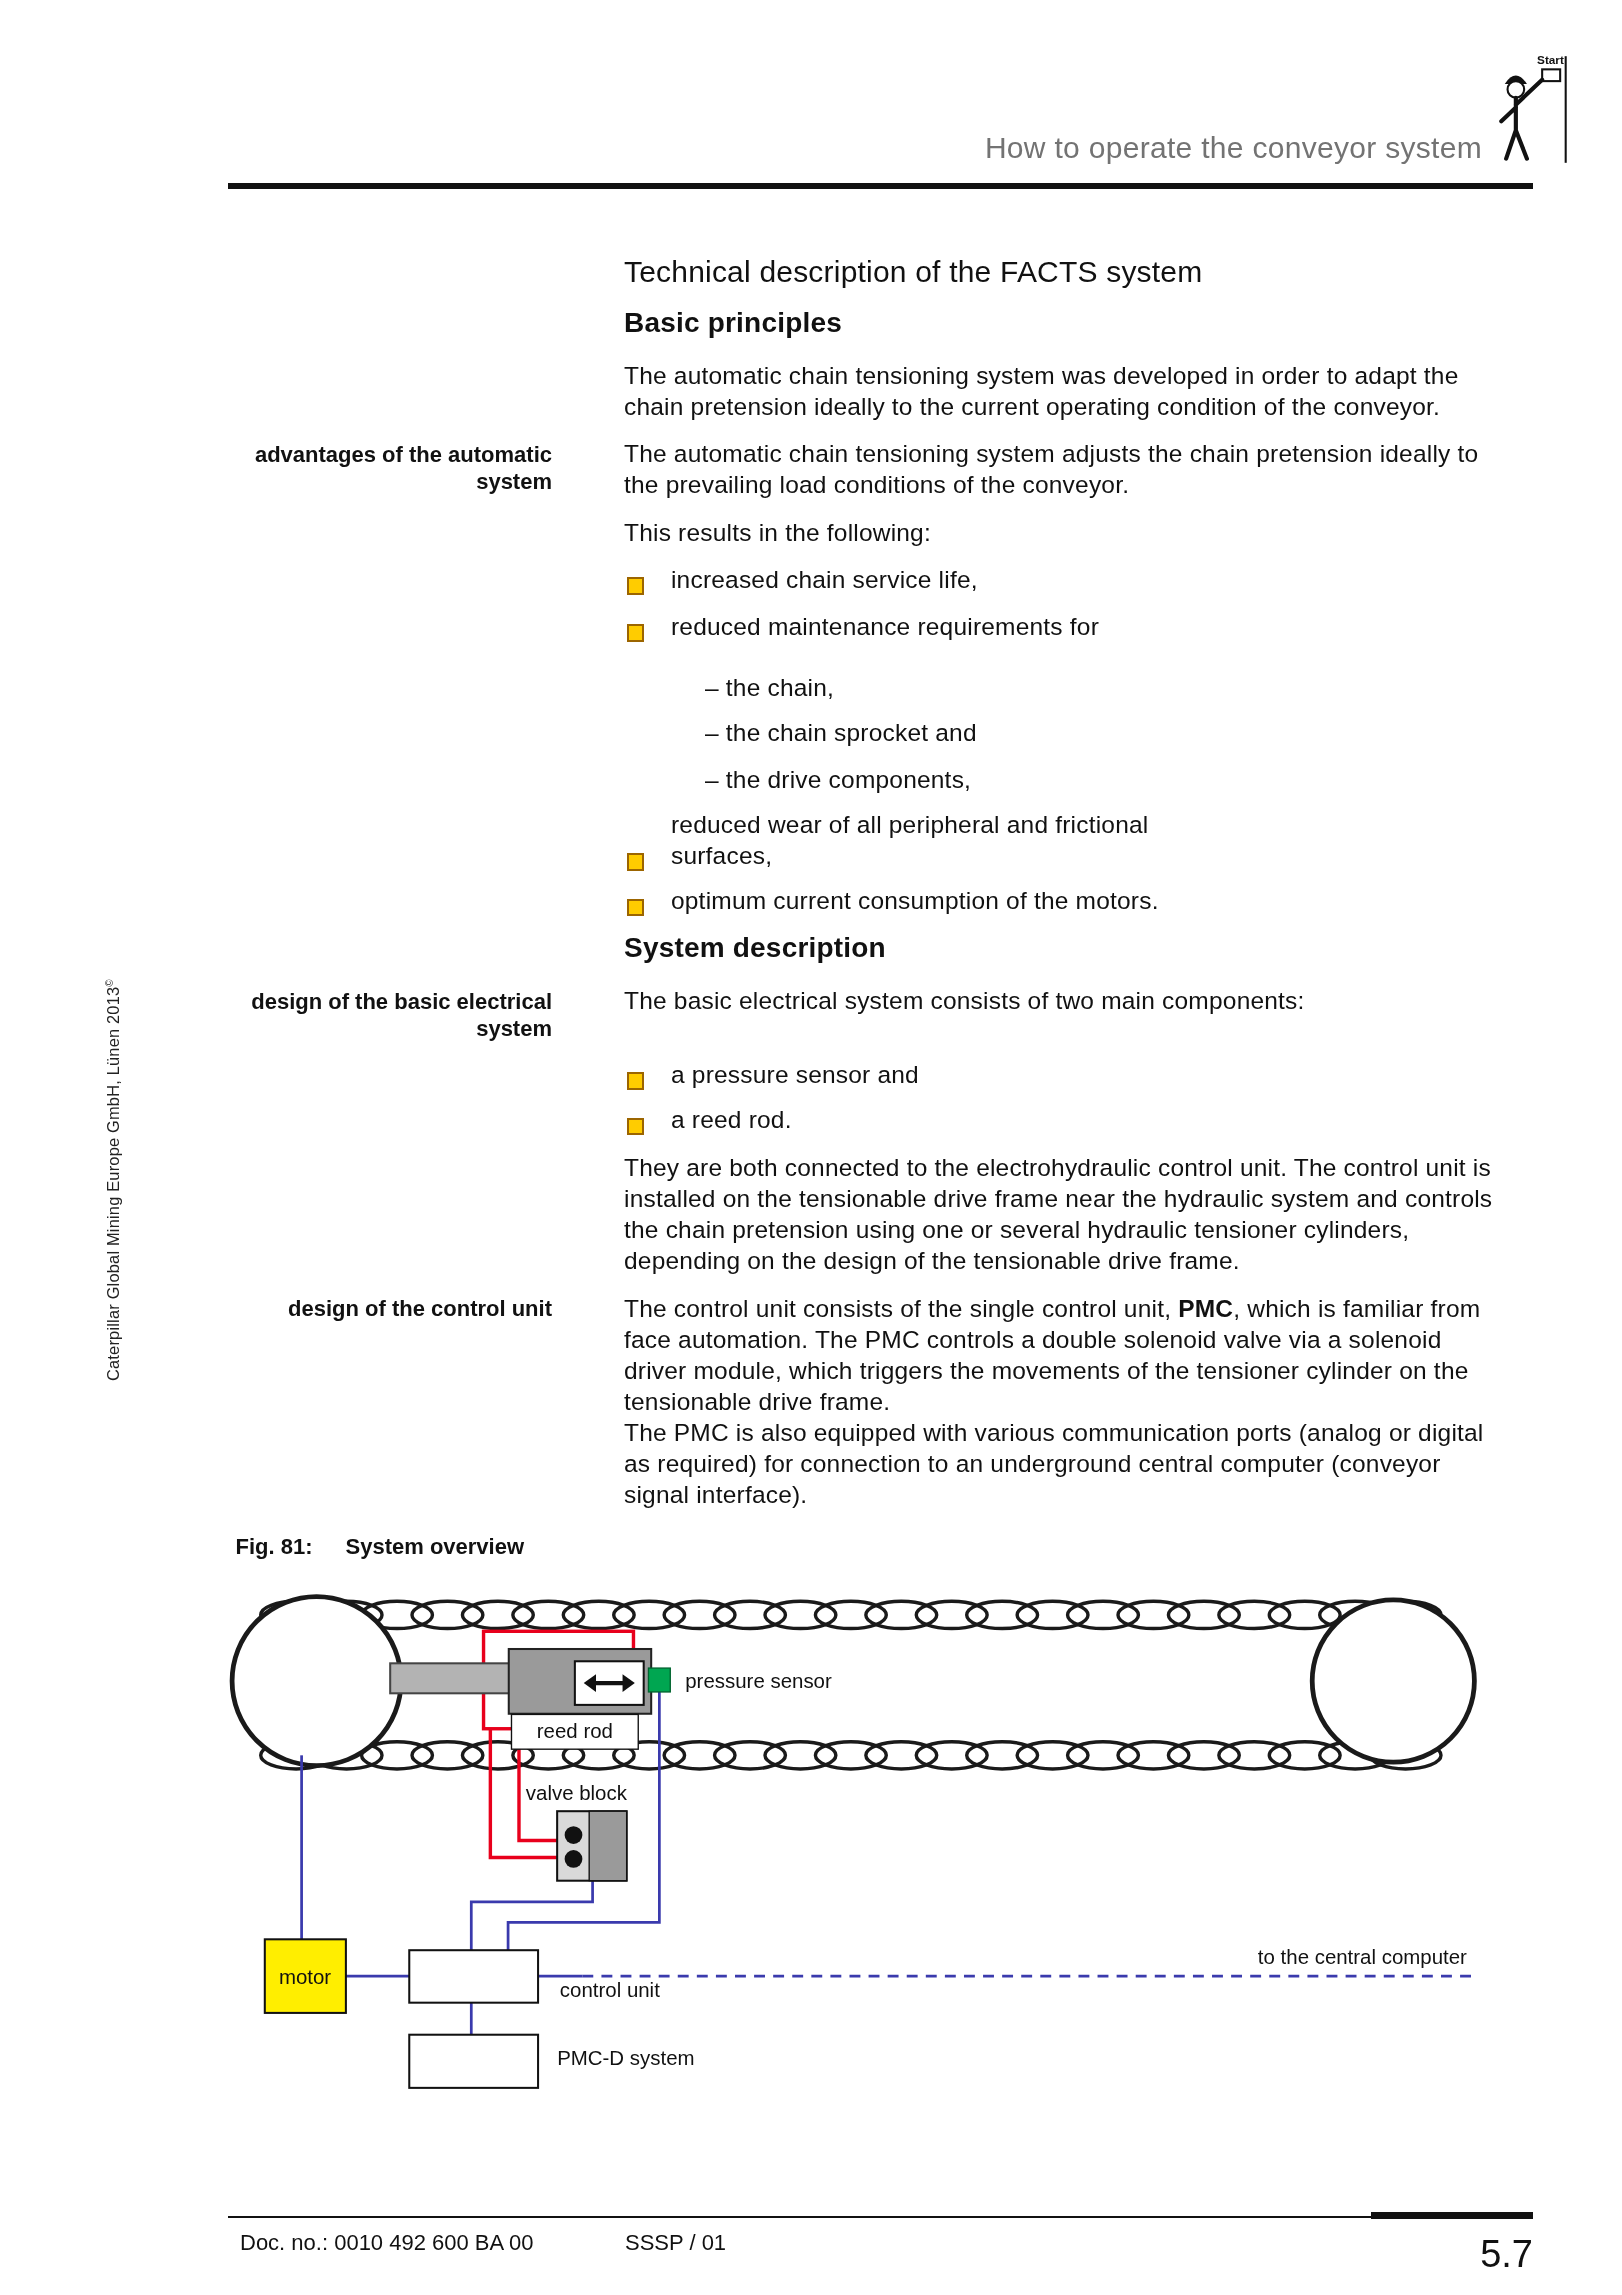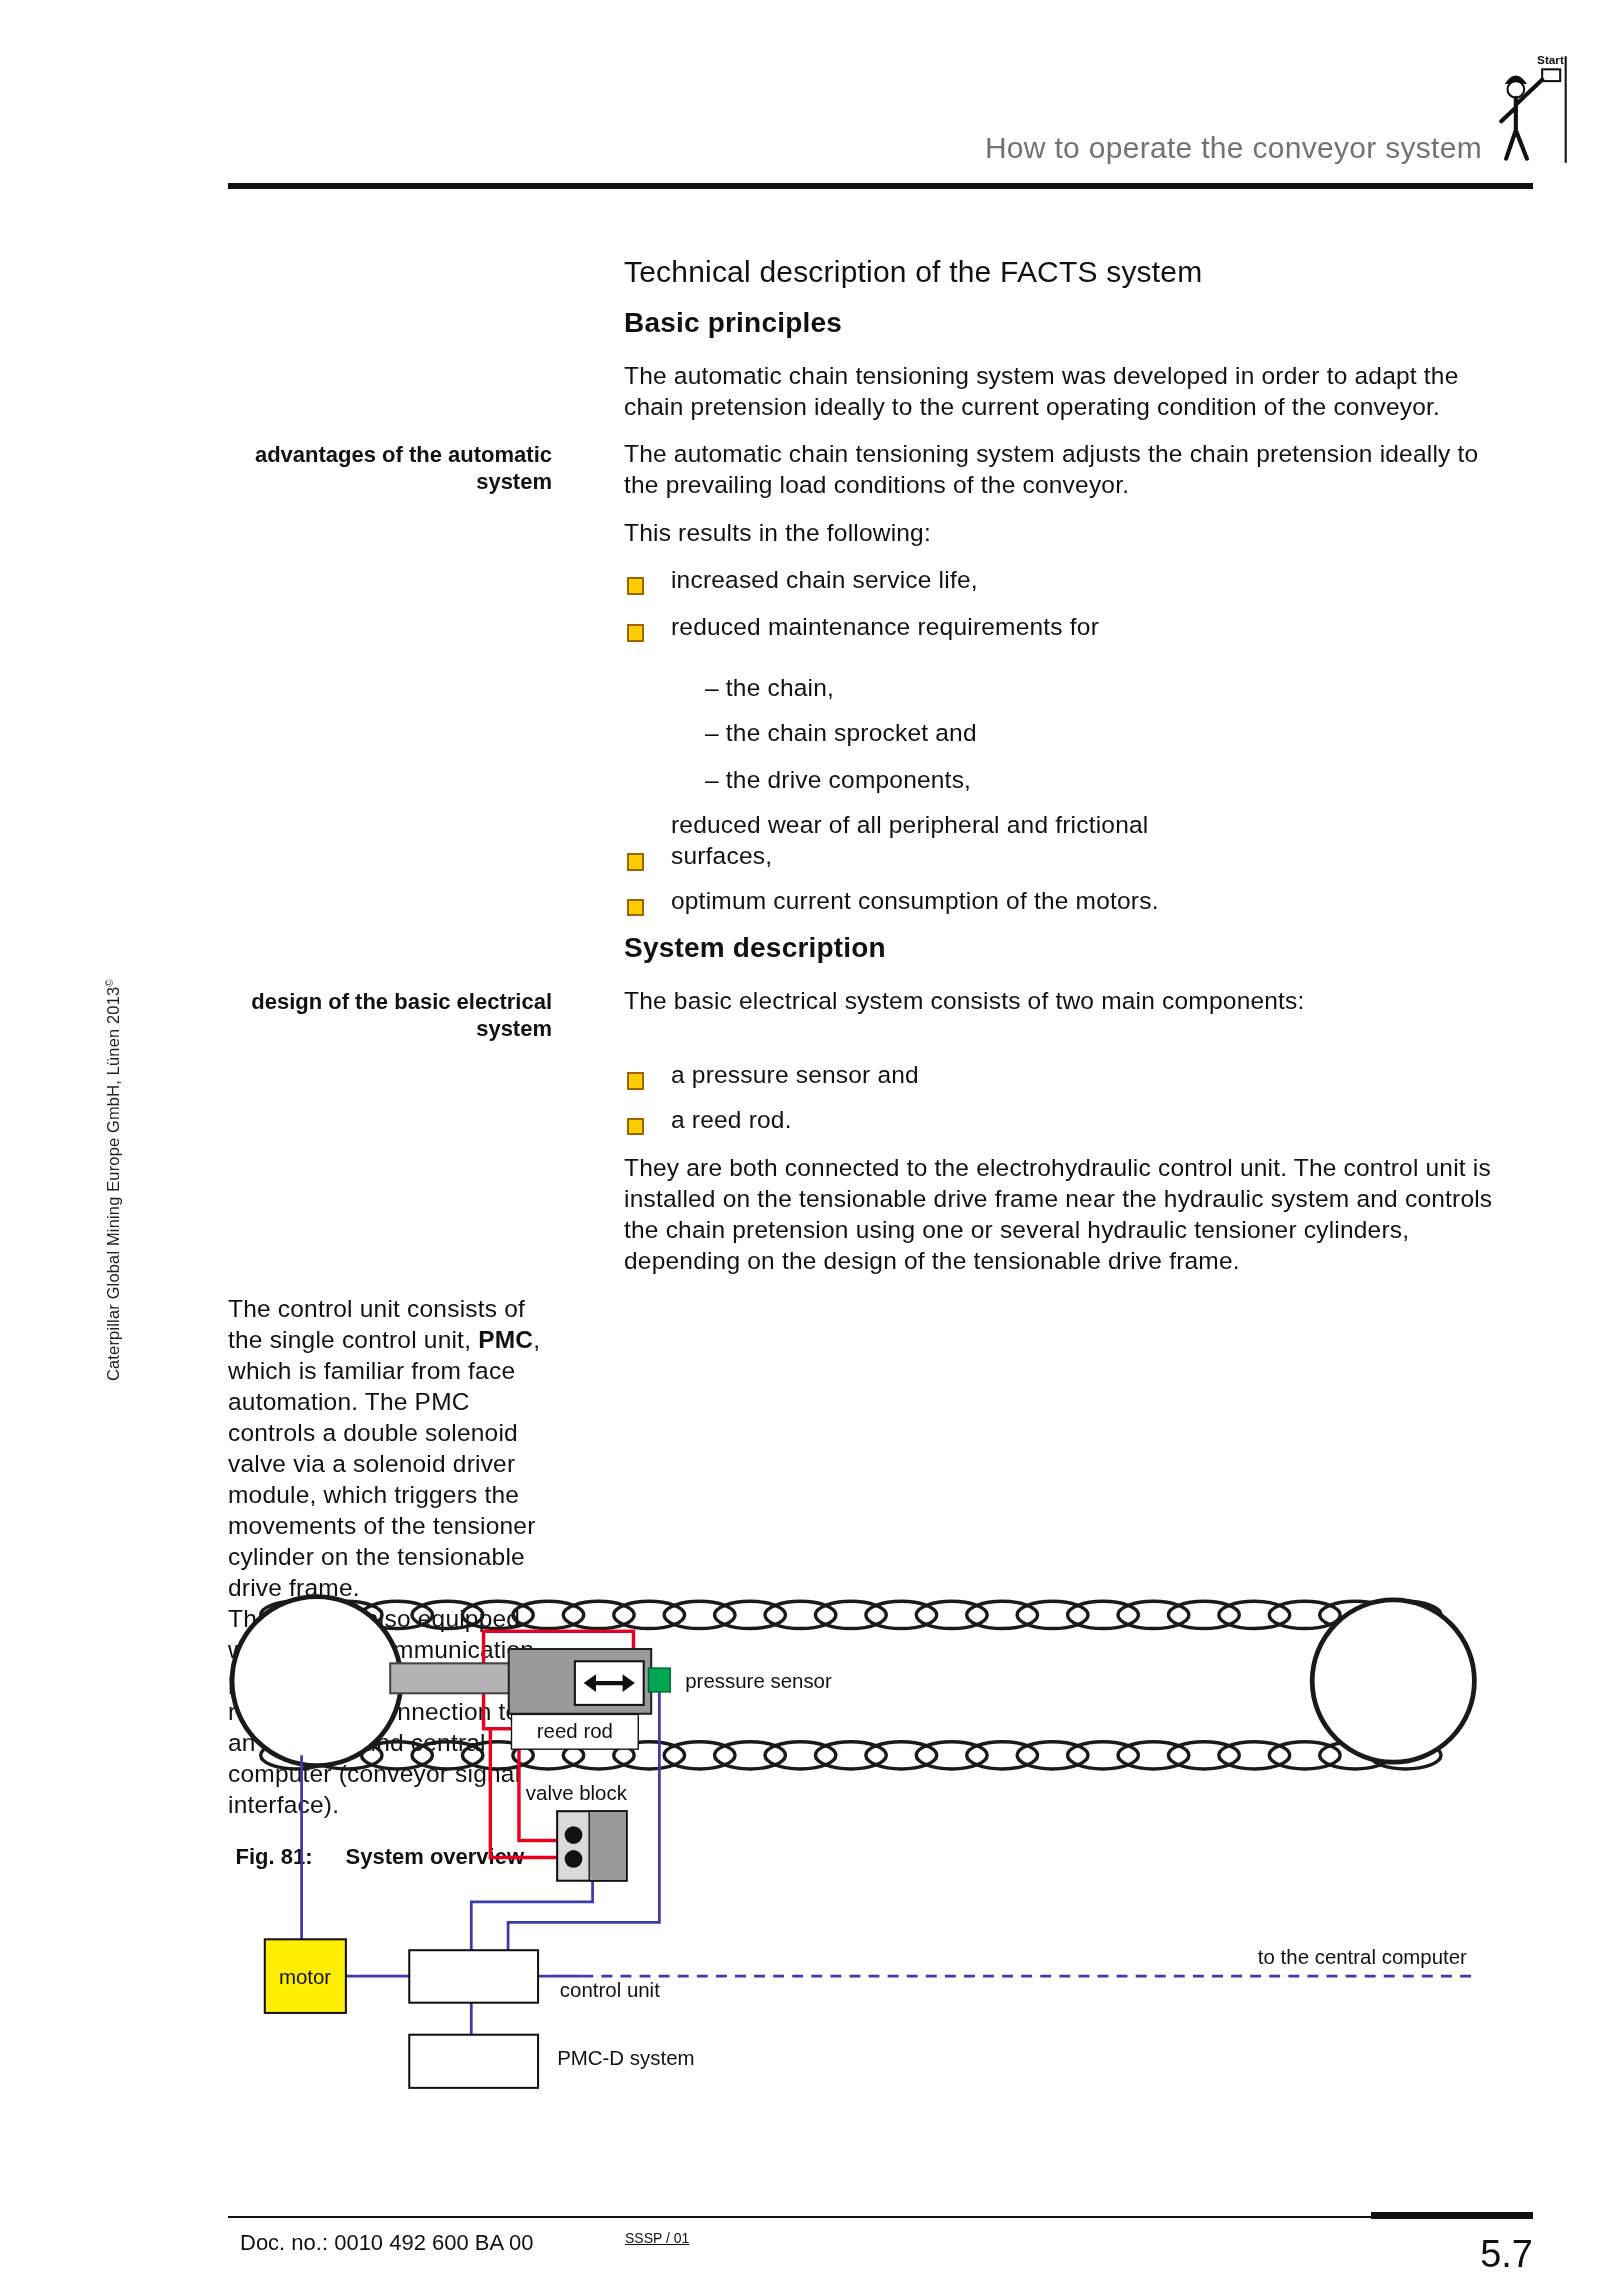--- a/index.html
+++ b/index.html
@@ -55,21 +55,21 @@
   .dashed { stroke-dasharray:16 12; }
   .red  { fill:none; stroke:#e8001c; stroke-width:5; }
   .red-rect { fill:none; stroke:#e8001c; stroke-width:5; }
   .flabel { font:30px "Liberation Sans", sans-serif; fill:#111; }
   .icon-text { font:bold 17px "Liberation Sans", sans-serif; fill:#111; }
 
   
   .footer-rule { position:absolute; left:228px; top:2216px; width:1305px; height:2px; background:#111; }
   .footer-rule-thick { position:absolute; left:1371px; top:2212px; width:162px; height:6.8px; background:#111; }
   .footer-doc  { position:absolute; left:240px; top:2230px; font-size:22px; }
-  .footer-code { position:absolute; left:625px; top:2230px; font-size:14px;text-decoration:underline; }
+  .footer-code { position:absolute; left:625px; top:2230px; font-size:22px; }
   .footer-page { position:absolute; right:89px; top:2233px; font-size:38px; font-weight:normal; }
 </style>
 </head>
 <body>
 
 <div class="page">
 
   <div class="header-title">How to operate the conveyor system</div>
   <div class="header-rule"></div>
   <div class="header-icon">
@@ -199,20 +199,21 @@
     </div>
 
     <div class="row mt24">
       <div class="label"></div>
       <div class="body">
           <p>They are both connected to the electrohydraulic control unit. The control unit is installed on the tensionable drive frame near the hydraulic system and controls the chain pretension using one or several hydraulic tensioner cylinders, depending on the design of the tensionable drive frame.</p>
         </div>
     </div>
 
     <div class="row mt25">
+      <div class="label">design of the control unit</div>
       <div class="body">
         <p><span>The control unit consists of the single control unit, </span><span class="bold">PMC</span><span>, which is familiar from face automation. The PMC controls a double solenoid valve via a solenoid driver module, which triggers the movements of the tensioner cylinder on the tensionable drive frame.</span></p>
         <p>The PMC is also equipped with various communication ports (analog or digital as required) for connection to an underground central computer (conveyor signal interface).</p>
       </div>
     </div>
 
     <div class="fig-caption mt35">
       <span class="fig-id">Fig. 81:</span><span>System overview</span>
     </div>
 

